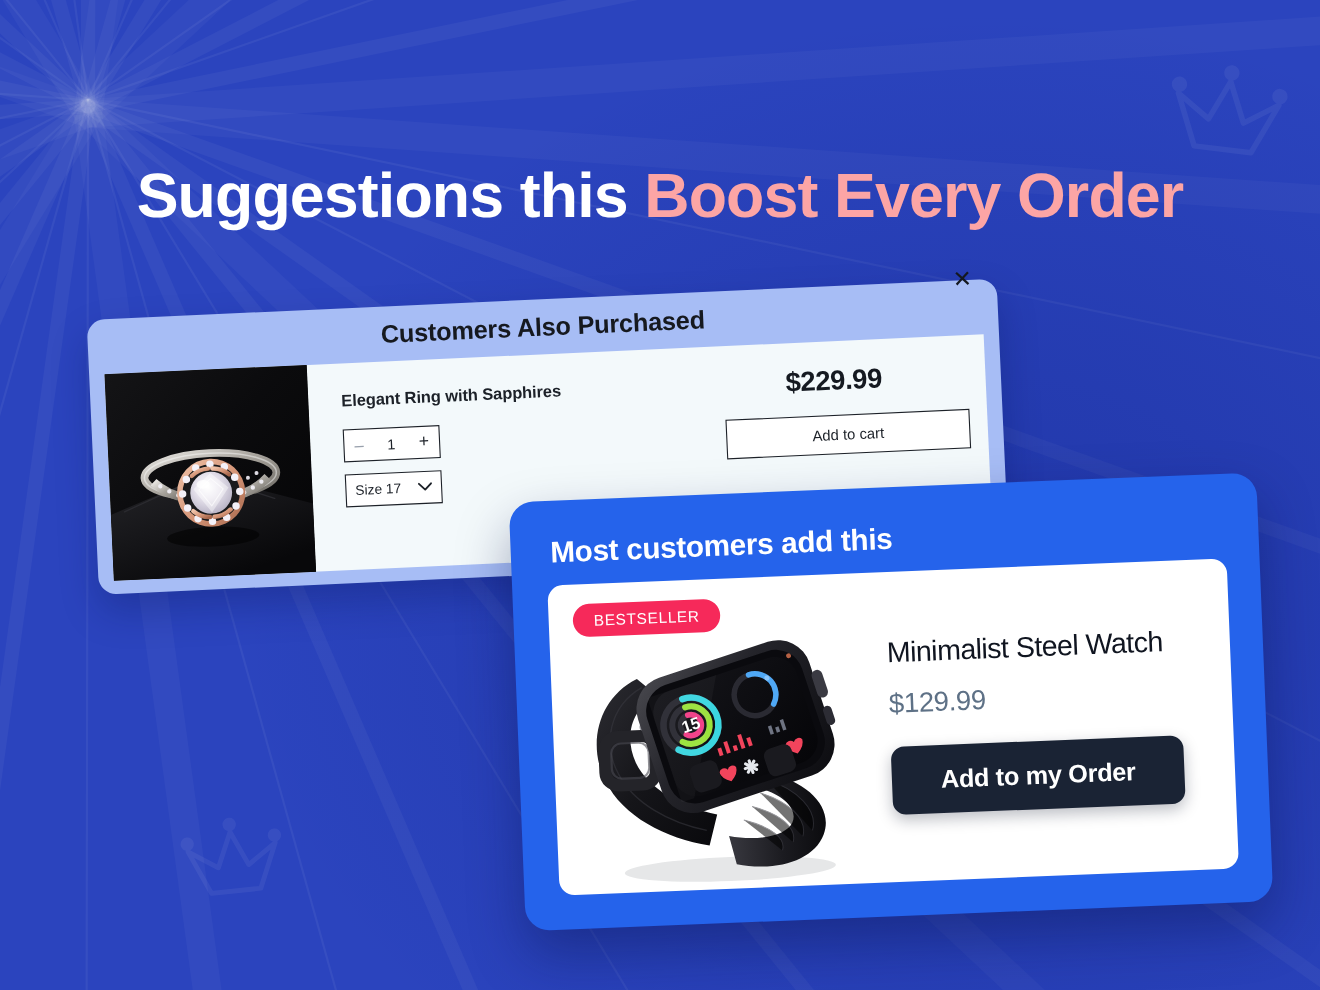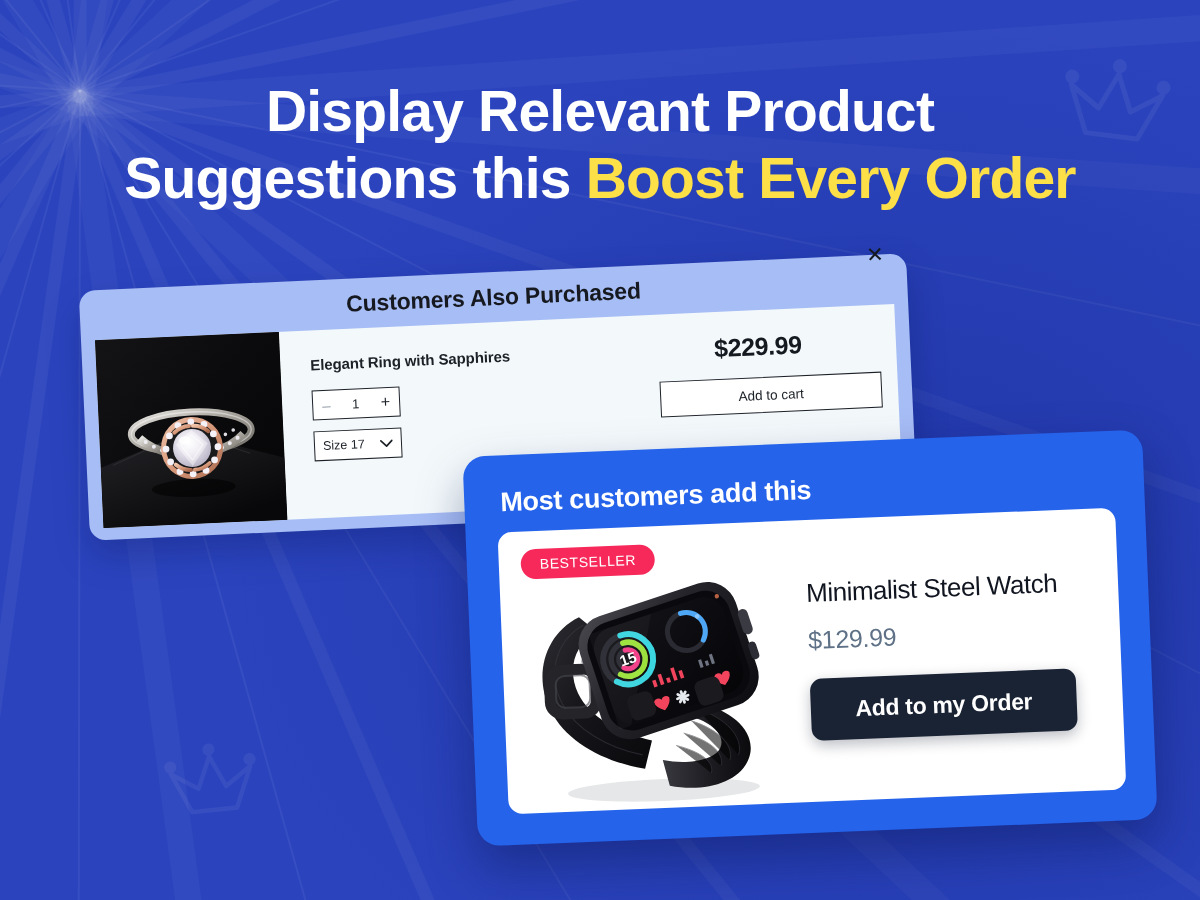--- a/index.html
+++ b/index.html
@@ -49,21 +49,21 @@
     position:absolute;
     left:0; top:78px; width:1200px;
     text-align:center;
     color:#ffffff;
     font-size:57px;
     font-weight:bold;
     line-height:1.18;
     letter-spacing:-0.8px;
     z-index:5;
   }
-  #headline .hl-accent { color:#fde047; }
+  #headline .hl-accent { color:#fca5a5; }
 
   
   #card-cap {
     position:absolute;
     left:84px; top:272px;
     width:828px; height:250px;
     background:#A7BDF5;
     border-radius:16px;
     transform:rotate(-2.6deg);
     box-shadow:0 16px 34px rgba(8,20,80,0.27);
@@ -285,21 +285,21 @@
         <path d="M14 40 L34 86 L86 86 L106 40 L76 60 L60 24 L44 60 Z"></path>
       </g>
       <circle cx="14" cy="32" r="7" fill="#ffffff"></circle>
       <circle cx="60" cy="16" r="7" fill="#ffffff"></circle>
       <circle cx="106" cy="32" r="7" fill="#ffffff"></circle>
     </svg>
   </div>
 </div>
 
 <h1 id="headline">
-  <span>Display Relevant Product</span><br>
+  <br>
   <span>Suggestions this </span><span class="hl-accent">Boost Every Order</span>
 </h1>
 
 <div id="card-cap">
 
   <div id="cap-close">✕</div>
 
   <div id="cap-title">Customers Also Purchased</div>
 
   <div id="cap-body">

